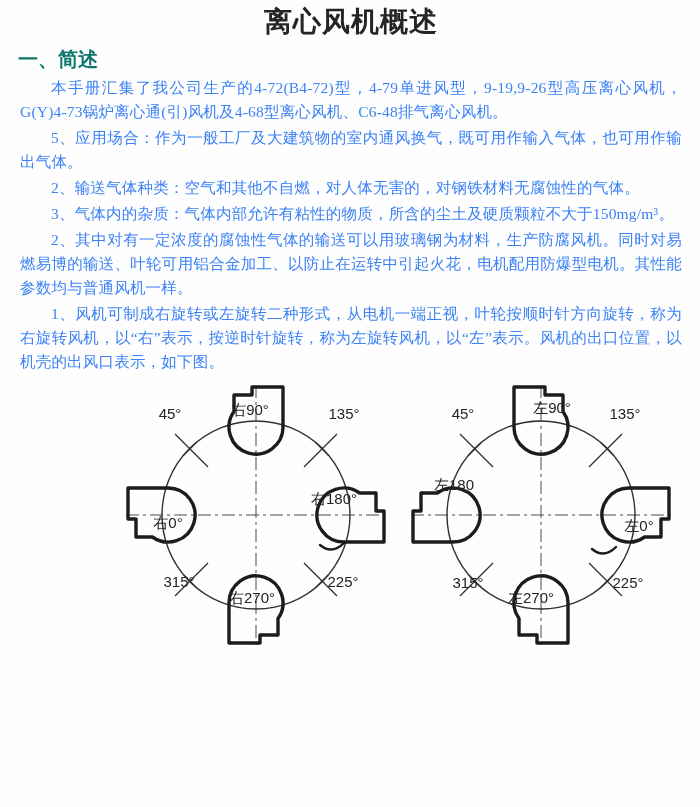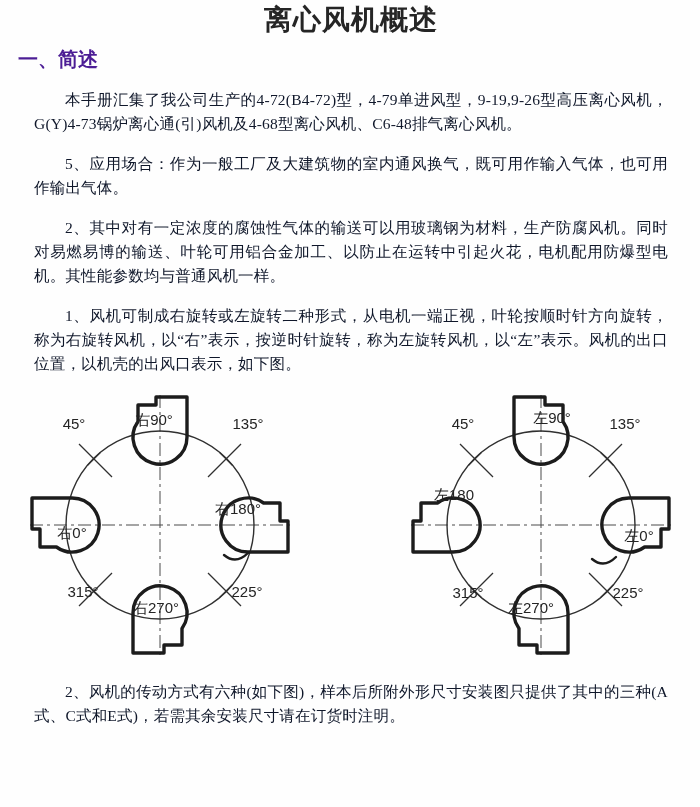--- a/index.html
+++ b/index.html
@@ -4,37 +4,37 @@
 <style>
   html, body { margin:0; padding:0; }
   body {
     width:700px; height:807px;
     background:#fefefe;
     overflow:hidden;
     font-family:"Liberation Serif","DejaVu Serif",serif;
   }
   .page { padding:4px 16px 0 18px; color:#363636; }
   .title {
-    font-family:Liberation Mono, monospace;
+    font-family:Liberation Sans, sans-serif;
     font-weight:bold; font-size:28px; line-height:36px;
     text-align:center; color:#252525; letter-spacing:1px;
     margin:0 0 5px 0;
   }
   .heading {
     font-family:"Liberation Sans","DejaVu Sans",sans-serif;
     font-weight:bold; font-size:20px; line-height:26px;
-    color:#4c1d95; margin:6px 0 4px 0;
+    color:#0f766e; margin:6px 0 4px 0;
   }
   p.body {
-    font-size:15.5px; line-height:24px; margin:16px;
+    font-size:15.5px; line-height:24px; margin:2px;
     text-indent:2em; text-align:justify; letter-spacing:0.2px;
-    color:#0f172a;
+    color:#3b82f6;
   }
   .diagrams {
-    display:flex; justify-content:space-between; align-items:flex-start;
+    display:flex; justify-content:flex-end; align-items:flex-start;
     margin:8px 0 2px 0;
   }
   
   .cl { stroke:#4a4a4a; stroke-width:1; stroke-dasharray:13 4 3 4; fill:none; }
   .ol { stroke:#303030; stroke-width:1.4; fill:none; }
   .tl { stroke:#303030; stroke-width:1.2; }
   .vo { stroke:#1c1c1c; stroke-width:3.4; fill:none; stroke-linejoin:round; stroke-linecap:round; }
   .ch { stroke:#1c1c1c; stroke-width:2.4; fill:none; stroke-linecap:round; }
   .lb {
     font-family:"Liberation Sans","DejaVu Sans",sans-serif;
@@ -44,20 +44,22 @@
 </head>
 <body>
 
 <div class="page">
 
   <div class="title">离心风机概述</div>
 
   <div class="heading">一、简述</div>
   <p class="body">本手册汇集了我公司生产的4-72(B4-72)型，4-79单进风型，9-19,9-26型高压离心风机，G(Y)4-73锅炉离心通(引)风机及4-68型离心风机、C6-48排气离心风机。</p>
   <p class="body">5、应用场合：作为一般工厂及大建筑物的室内通风换气，既可用作输入气体，也可用作输出气体。</p>
+  <p class="body">2、输送气体种类：空气和其他不自燃，对人体无害的，对钢铁材料无腐蚀性的气体。</p>
+  <p class="body">3、气体内的杂质：气体内部允许有粘性的物质，所含的尘土及硬质颗粒不大于150mg/m³。</p>
   <p class="body">2、其中对有一定浓度的腐蚀性气体的输送可以用玻璃钢为材料，生产防腐风机。同时对易燃易博的输送、叶轮可用铝合金加工、以防止在运转中引起火花，电机配用防爆型电机。其性能参数均与普通风机一样。</p>
 
   <p class="body">1、风机可制成右旋转或左旋转二种形式，从电机一端正视，叶轮按顺时针方向旋转，称为右旋转风机，以“右”表示，按逆时针旋转，称为左旋转风机，以“左”表示。风机的出口位置，以机壳的出风口表示，如下图。</p>
 
   <div class="diagrams">
 
     <svg width="285" height="272" viewBox="0 0 285 272">
       <line class="cl" x1="12" y1="133" x2="272" y2="133"></line>
       <line class="cl" x1="142" y1="3" x2="142" y2="263"></line>
       <circle class="ol" cx="142" cy="133" r="94"></circle>
@@ -134,15 +136,14 @@
       <text class="lb" x="69" y="206">315°</text>
       <text class="lb" x="229" y="206">225°</text>
       <text class="lb" x="153" y="31">左90°</text>
       <text class="lb" x="240" y="149">左0°</text>
       <text class="lb" x="132" y="221">左270°</text>
       <text class="lb" x="55" y="108">左180</text>
     </svg>
 
   </div>
 
-  <p class="body">2、风机的传动方式有六种(如下图)，样本后所附外形尺寸安装图只提供了其中的三种(A式、C式和E式)，若需其余安装尺寸请在订货时注明。</p>
 
 </div>
 
 </body></html>

